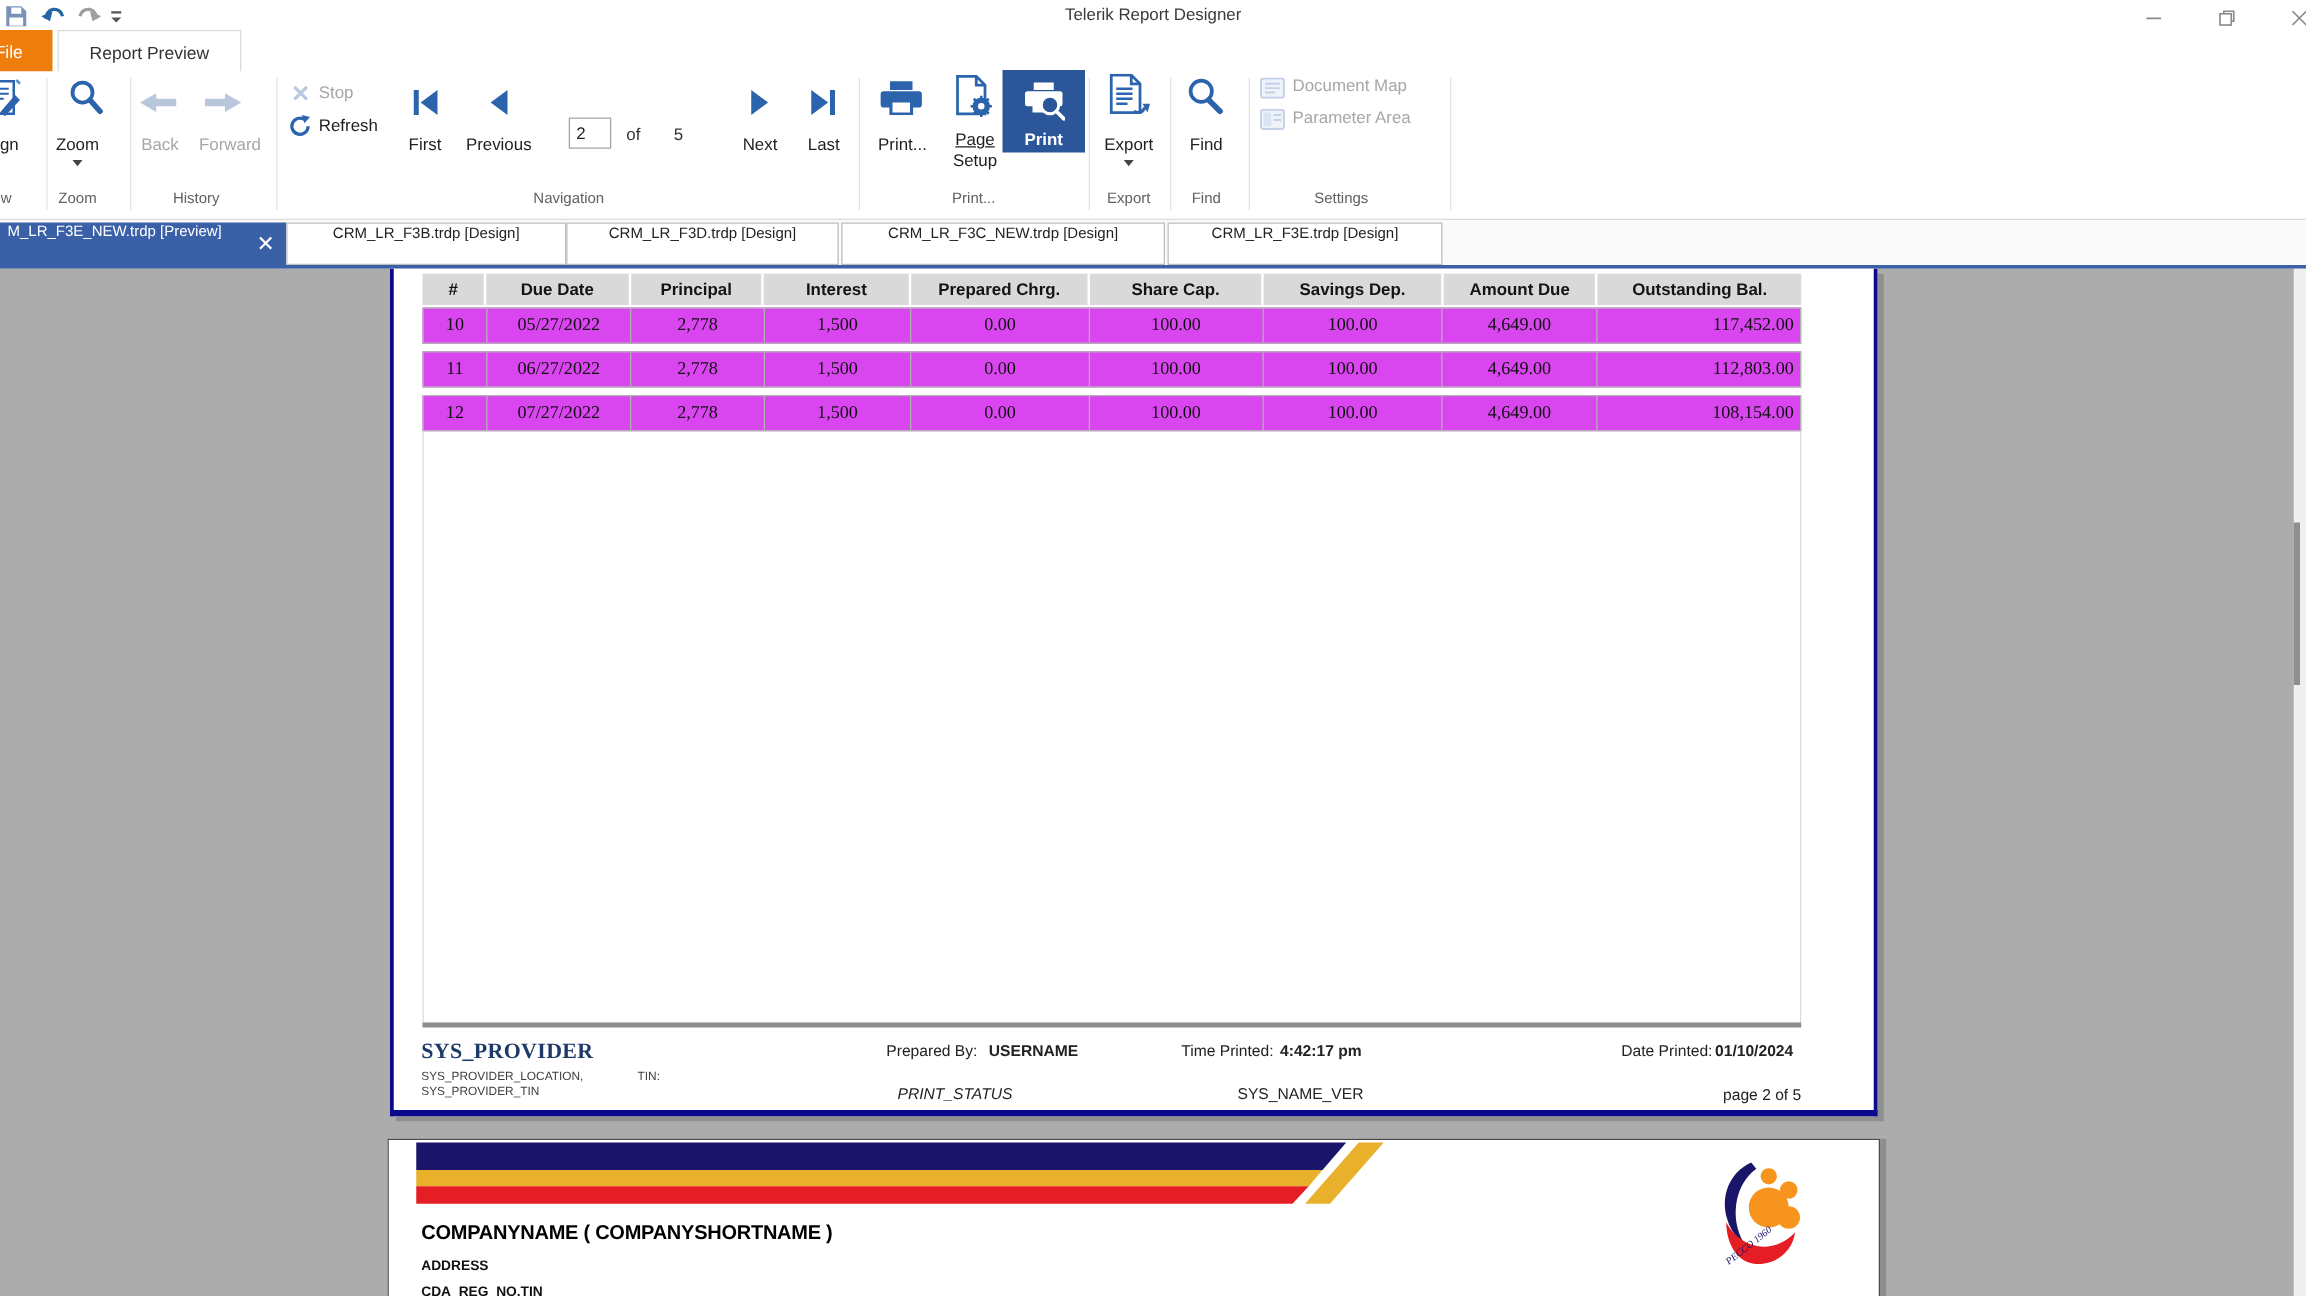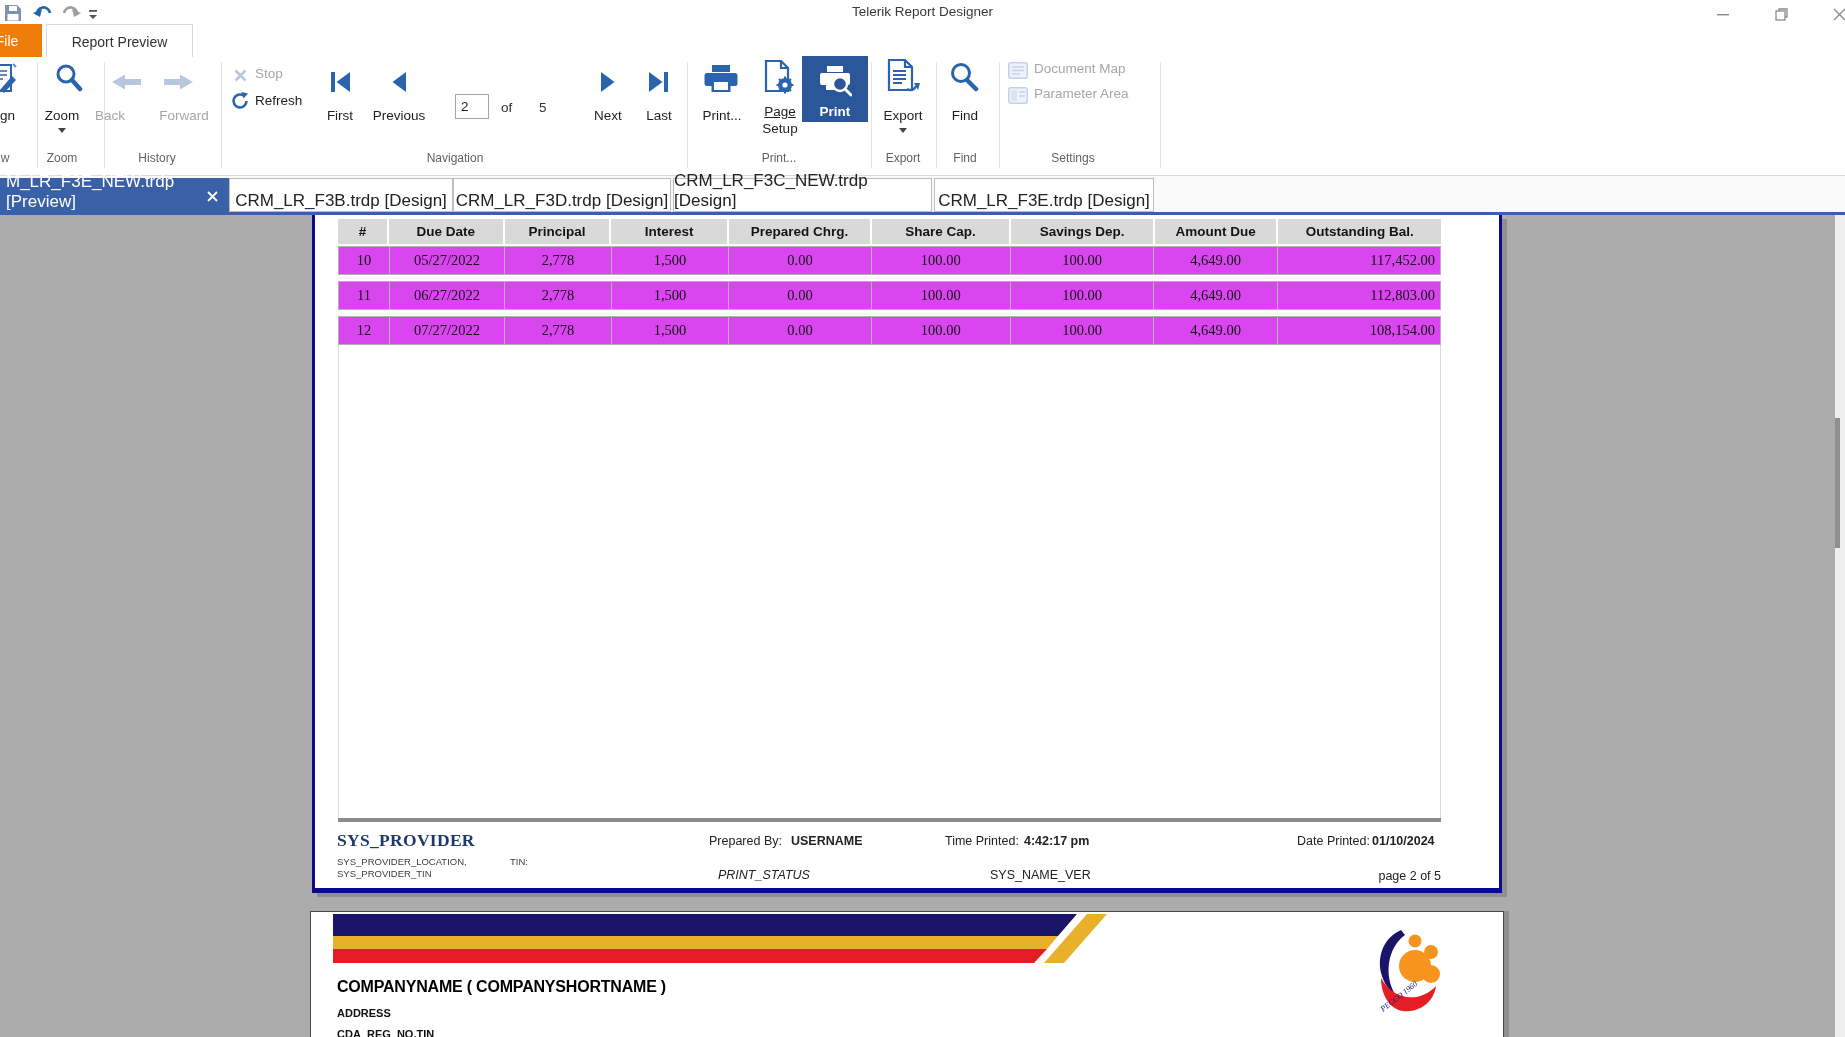--- a/index.html
+++ b/index.html
@@ -22,21 +22,21 @@
   .blabel2{font-size:13.5px;color:#a6a6a6;text-align:center;}
   .caret{width:0;height:0;border-left:4px solid transparent;border-right:4px solid transparent;border-top:5px solid #444;}
   .selbtn{background:#2b579a;}
   .smalltext{font-size:13.5px;color:#333;}
   .pagebox{left:455px;top:94px;width:34px;height:25px;background:#fff;border:1.5px solid #a5a5a5;box-sizing:border-box;
       font-size:13.5px;color:#222;padding-left:5px;display:flex;align-items:center;}
   
   .tabstrip{left:0;top:176px;width:1845px;height:36px;background:#fafafa;}
   .bluebar{left:0;top:212px;width:1845px;height:3px;background:#3a60a8;}
   .doctab{top:178px;height:34px;background:#fff;border:1px solid #bdbdbd;box-sizing:border-box;color:#222;
-      font-size:17px;display:flex;align-items:flex-end;justify-content:center;}
+      font-size:12px;display:flex;align-items:flex-start;justify-content:center;}
   .doctab.active{background:#3a60a8;border:none;color:#fff;justify-content:flex-start;padding-left:6px;}
   
   .content{left:0;top:215px;width:1845px;height:822px;background:#acacac;}
   .page2{left:312px;top:215px;width:1190px;height:678px;background:#fff;box-sizing:border-box;
       border-left:3px solid #0a0a8c;border-right:3px solid #0a0a8c;border-bottom:5px solid #0a0a8c;
       box-shadow:5px 4px 0 0 #8f8f8f;}
   .page3{left:310px;top:911px;width:1194px;height:200px;background:#fff;border:1px solid #4a4a4a;box-sizing:border-box;
       box-shadow:5px 0 0 0 #8f8f8f;}
   
   .trow{position:absolute;left:338px;width:1103px;display:flex;box-sizing:border-box;}
@@ -143,21 +143,21 @@
   <div class="abs caret" style="left:58px;top:128px;"></div>
   <div class="abs glabel" style="left:27px;width:70px;">Zoom</div>
 
   <div class="abs gsep" style="left:104px;"></div>
 
   <span class="abs" style="left:112px;top:74px;">
     <svg width="30" height="16" viewBox="0 0 30 16">
         <path d="M0,8 L13,0.5 V5 H29 V11 H13 V15.5 Z" fill="#b9c7dd"></path>
       </svg>
   </span>
-  <div class="abs blabel2" style="left:87px;top:108px;width:46px;">Back</div>
+  <div class="abs blabel2" style="left:105px;top:108px;width:46px;">Back</div>
   <span class="abs" style="left:163px;top:74px;">
     <svg width="30" height="16" viewBox="0 0 30 16">
         <path d="M30,8 L17,0.5 V5 H1 V11 H17 V15.5 Z" fill="#b9c7dd"></path>
       </svg>
   </span>
   <div class="abs blabel2" style="left:152px;top:108px;width:64px;">Forward</div>
   <div class="abs glabel" style="left:122px;width:70px;">History</div>
 
   <div class="abs gsep" style="left:221px;"></div>
 

